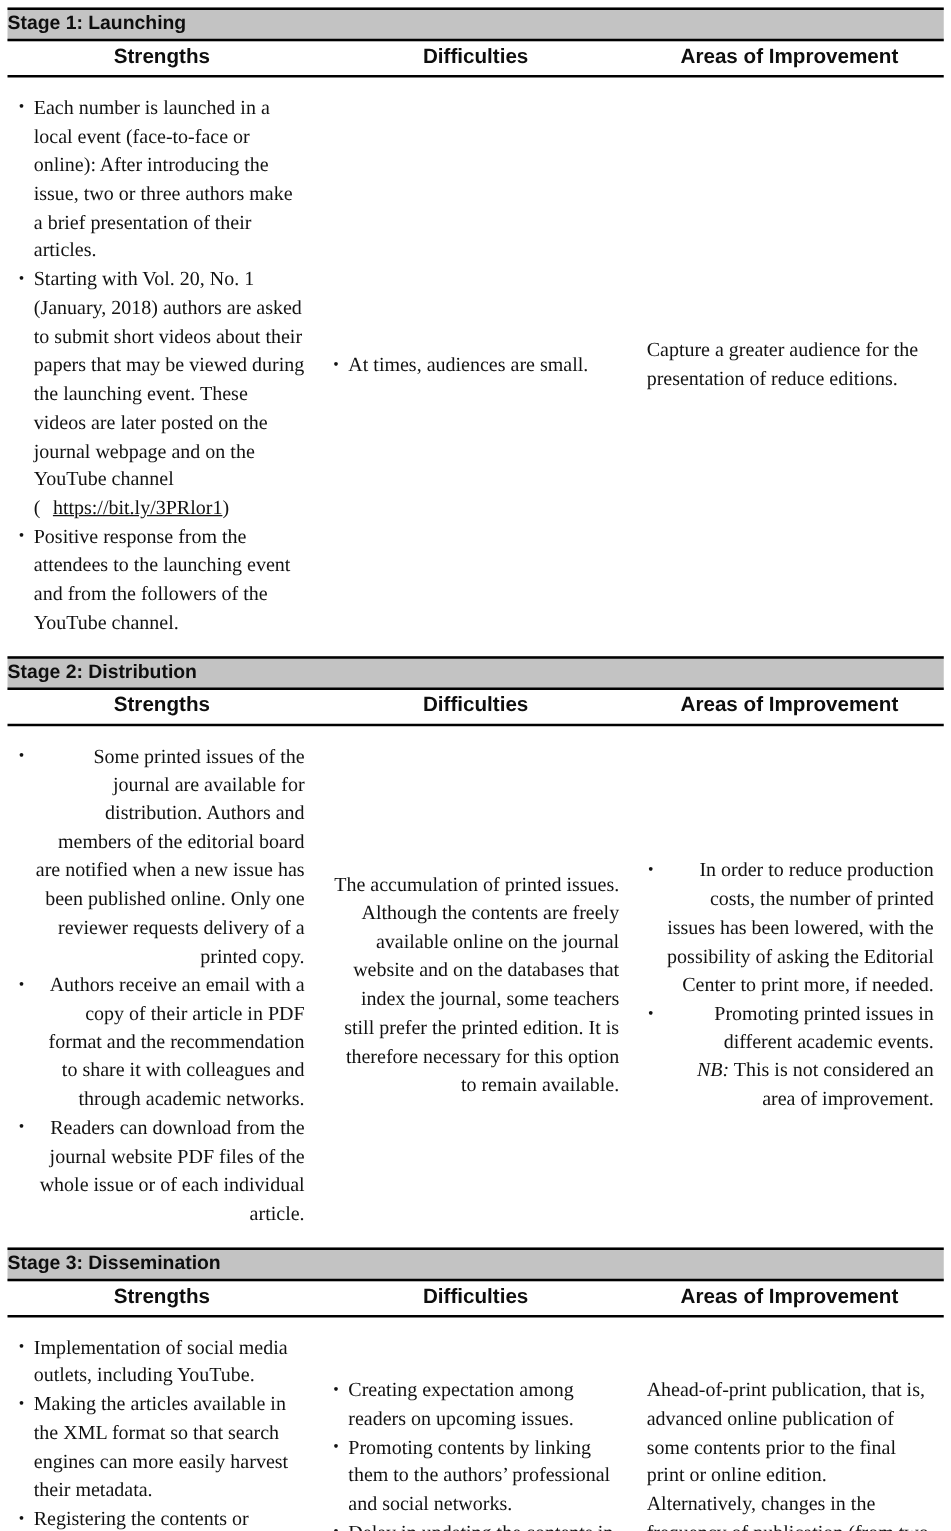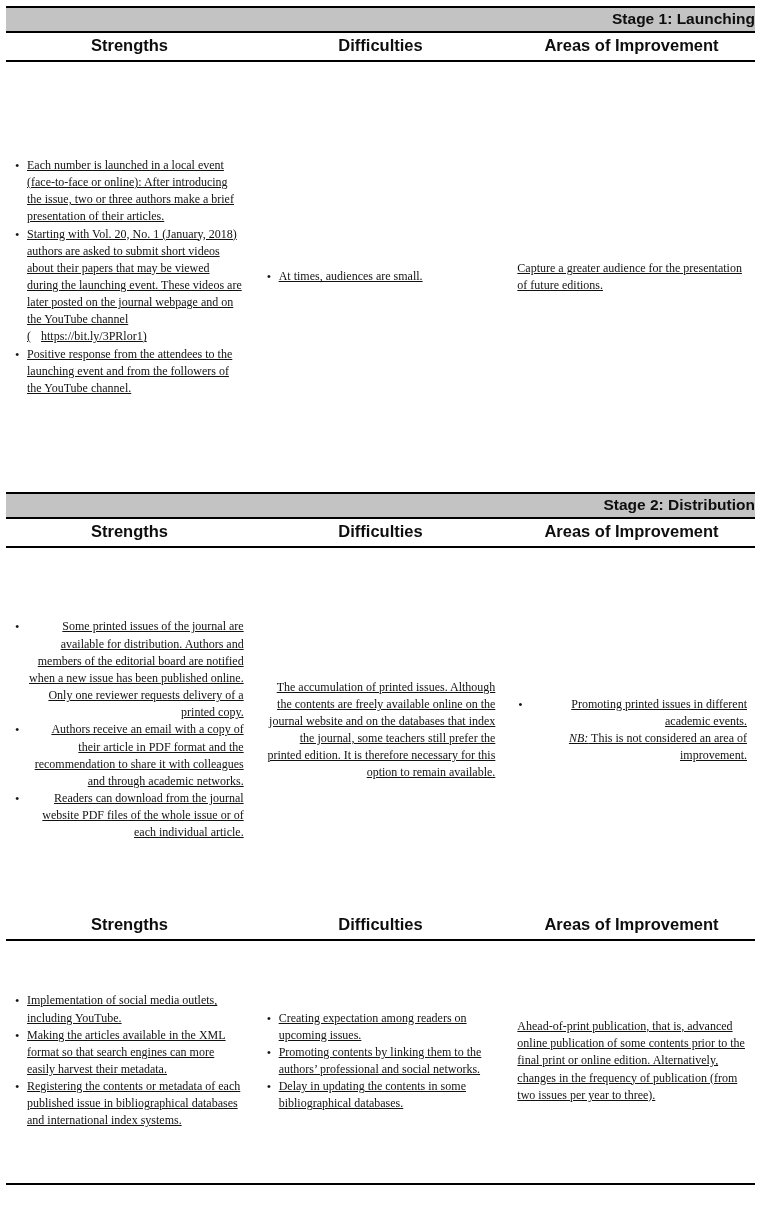--- a/index.html
+++ b/index.html
@@ -11,21 +11,21 @@
     color: #121212;
     font-family: "Liberation Serif", serif;
     overflow: hidden;
   }
   .page { padding: 6px 6px 0 6px; }
 
   .stage-bar {
     background: #c3c3c3;
     border-top: 2px solid #000;
     border-bottom: 2px solid #000;
-    text-align: right;
+    text-align: left;
     padding: 2px 0 3px 0;
     font-family: "Liberation Sans", sans-serif;
     font-weight: bold;
     font-size: 15.5px;
     color: #0e0e0e;
   }
 
   .col-headers {
     display: grid;
     grid-template-columns: 1fr 1fr 1fr;
@@ -43,21 +43,21 @@
     display: grid;
     grid-template-columns: 1fr 1fr 1fr;
     gap: 0 22px;
     padding: 14px 8px;
     align-items: center;
   }
   .stage-body.s1 { min-height: 430px; }
   .stage-body.s2 { min-height: 364px; text-align: right; }
   .stage-body.s3 { min-height: 240px; }
 
-  .cell { font-size: 12px; line-height: 1.43; text-decoration: underline; }
+  .cell { font-size: 16px; line-height: 1.43; }
   .cell p { margin: 0; }
 
   ul.bullets { list-style: none; margin: 0; padding: 0; }
   ul.bullets li { position: relative; padding-left: 13px; }
   ul.bullets li::before {
     content: "\2022";
     position: absolute;
     left: 1px;
     top: 1px;
     font-size: 12.5px;
@@ -89,21 +89,21 @@
             <li><span>Starting with Vol. 20, No. 1 (January, 2018) authors are asked to submit short videos about their papers that may be viewed during the launching event. These videos are later posted on the journal webpage and on the YouTube channel (</span><span class="seg-link">https://bit.ly/3PRlor1</span><span>)</span></li>
             <li><span>Positive response from the attendees to the launching event and from the followers of the YouTube channel.</span></li>
           </ul>
         </div>
       <div class="cell">
           <ul class="bullets">
             <li><span>At times, audiences are small.</span></li>
           </ul>
         </div>
       <div class="cell">
-          <p><span>Capture a greater audience for the presentation of future editions.</span></p>
+          <p><span>Capture a greater audience for the presentation of reduce editions.</span></p>
         </div>
     </div>
   </section>
 
   <section class="stage">
     <div class="stage-bar">
       <span>Stage 2: Distribution</span>
     </div>
     <div class="col-headers">
       <div class="col-header">Strengths</div>
@@ -116,27 +116,31 @@
             <li><span>Some printed issues of the journal are available for distribution. Authors and members of the editorial board are notified when a new issue has been published online. Only one reviewer requests delivery of a printed copy.</span></li>
             <li><span>Authors receive an email with a copy of their article in PDF format and the recommendation to share it with colleagues and through academic networks.</span></li>
             <li><span>Readers can download from the journal website PDF files of the whole issue or of each individual article.</span></li>
           </ul>
         </div>
       <div class="cell">
           <p><span>The accumulation of printed issues. Although the contents are freely available online on the journal website and on the databases that index the journal, some teachers still prefer the printed edition. It is therefore necessary for this option to remain available.</span></p>
         </div>
       <div class="cell">
           <ul class="bullets">
+            <li><span>In order to reduce production costs, the number of printed issues has been lowered, with the possibility of asking the Editorial Center to print more, if needed.</span></li>
             <li><span>Promoting printed issues in different academic events.</span><br><span class="seg-italic">NB:</span><span> This is not considered an area of improvement.</span></li>
           </ul>
         </div>
     </div>
   </section>
 
   <section class="stage">
+    <div class="stage-bar">
+      <span>Stage 3: Dissemination</span>
+    </div>
     <div class="col-headers">
       <div class="col-header">Strengths</div>
       <div class="col-header">Difficulties</div>
       <div class="col-header">Areas of Improvement</div>
     </div>
     <div class="stage-body s3">
       <div class="cell">
           <ul class="bullets">
             <li><span>Implementation of social media outlets, including YouTube.</span></li>
             <li><span>Making the articles available in the XML format so that search engines can more easily harvest their metadata.</span></li>

